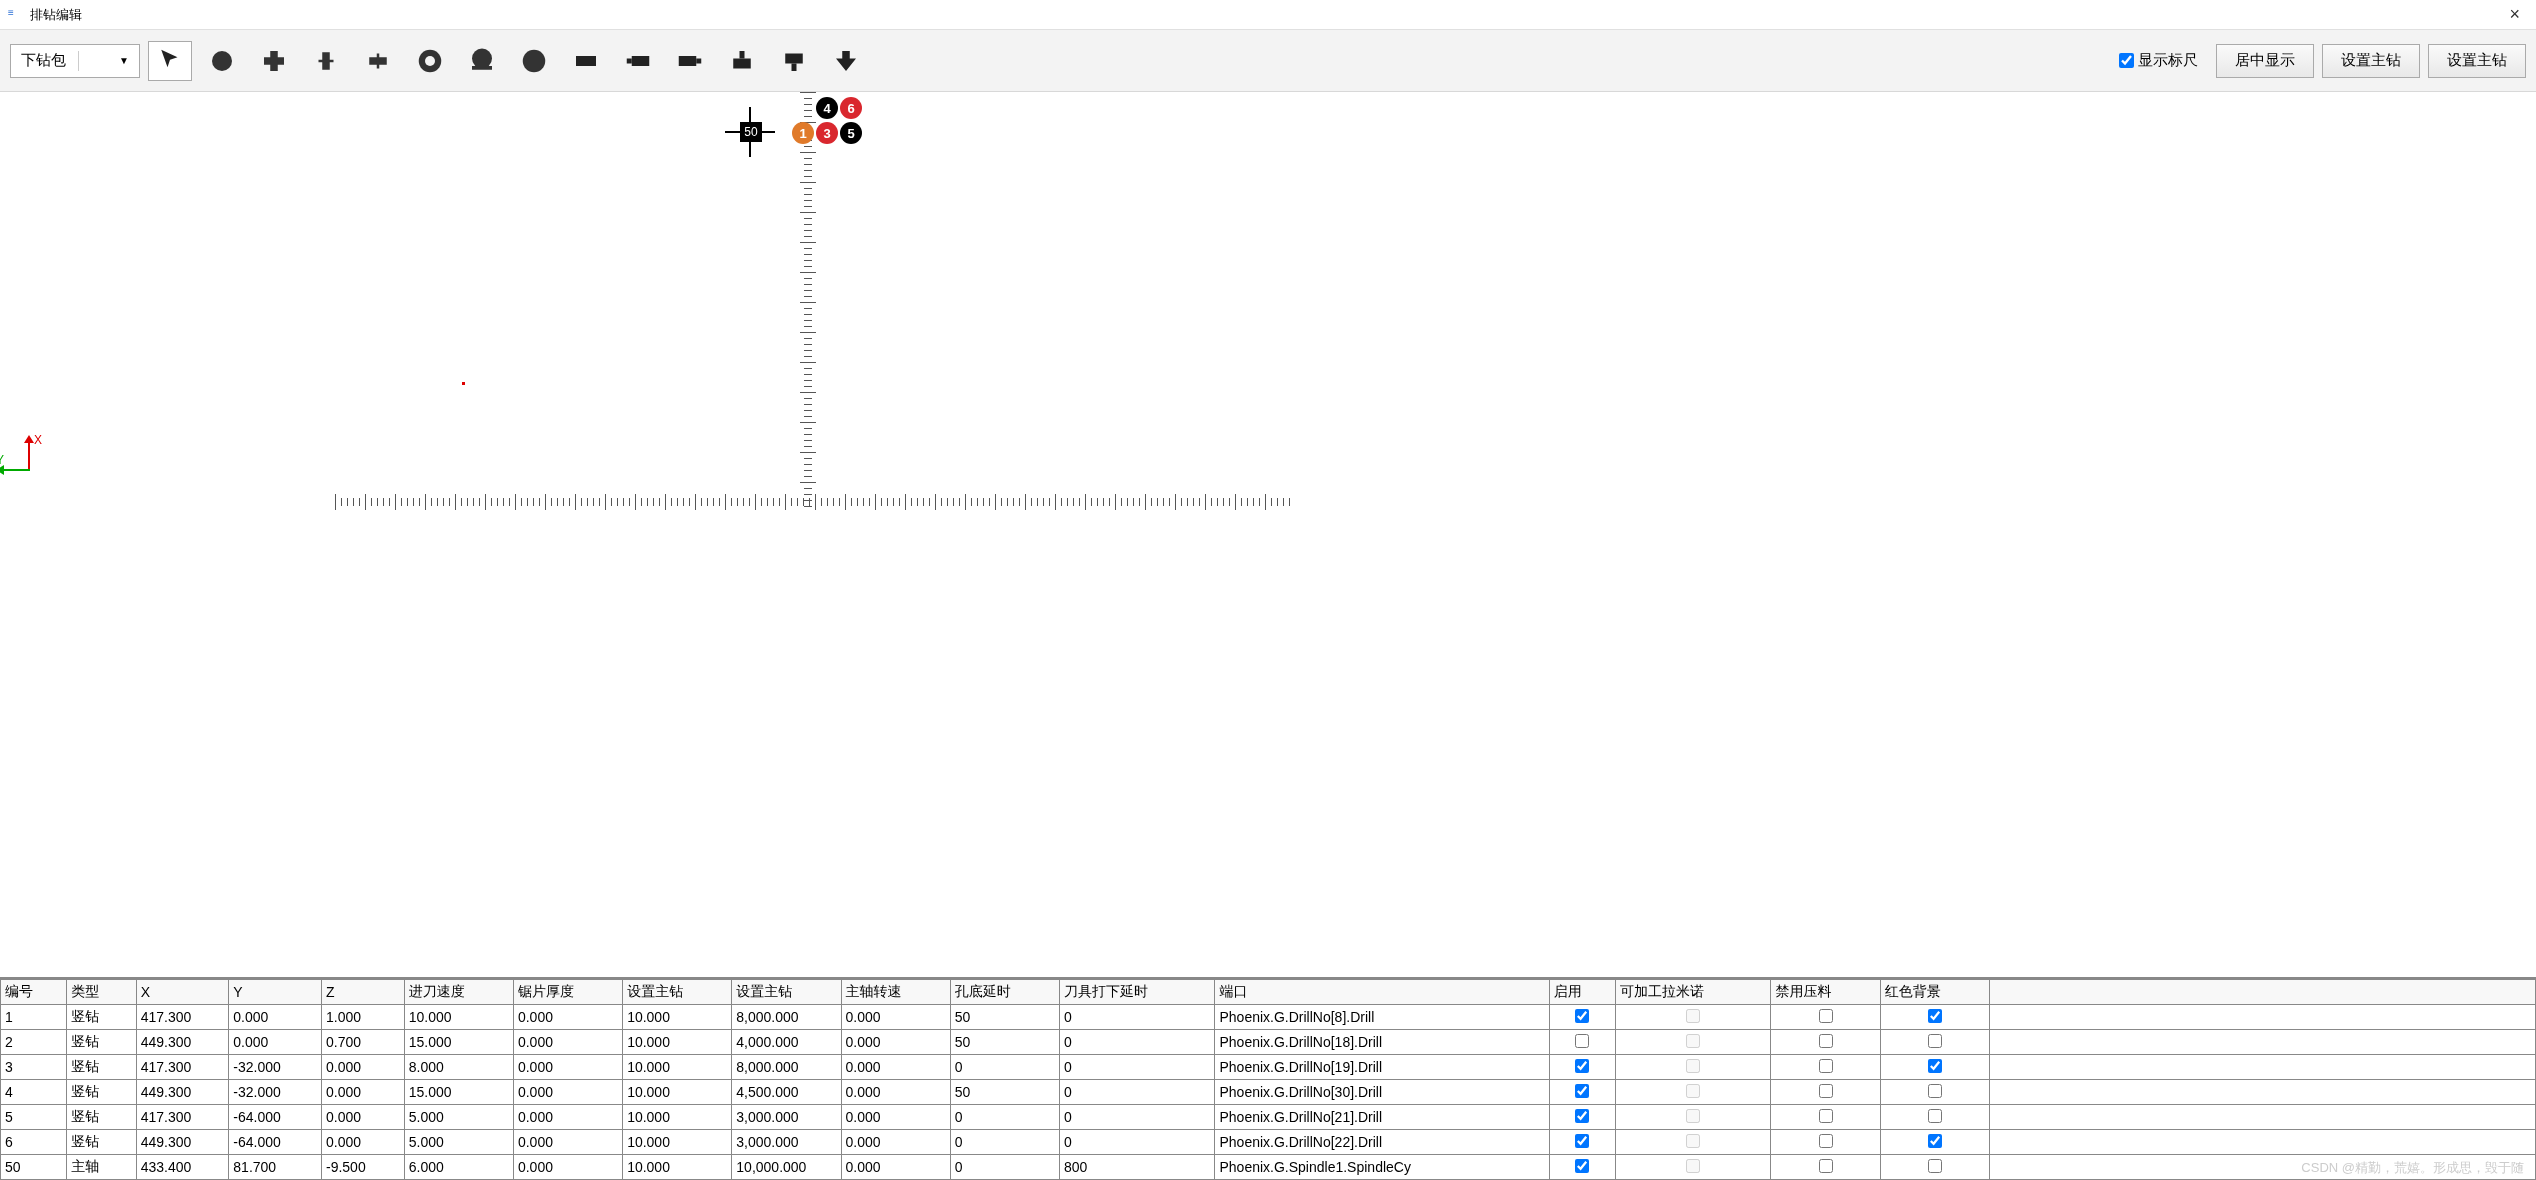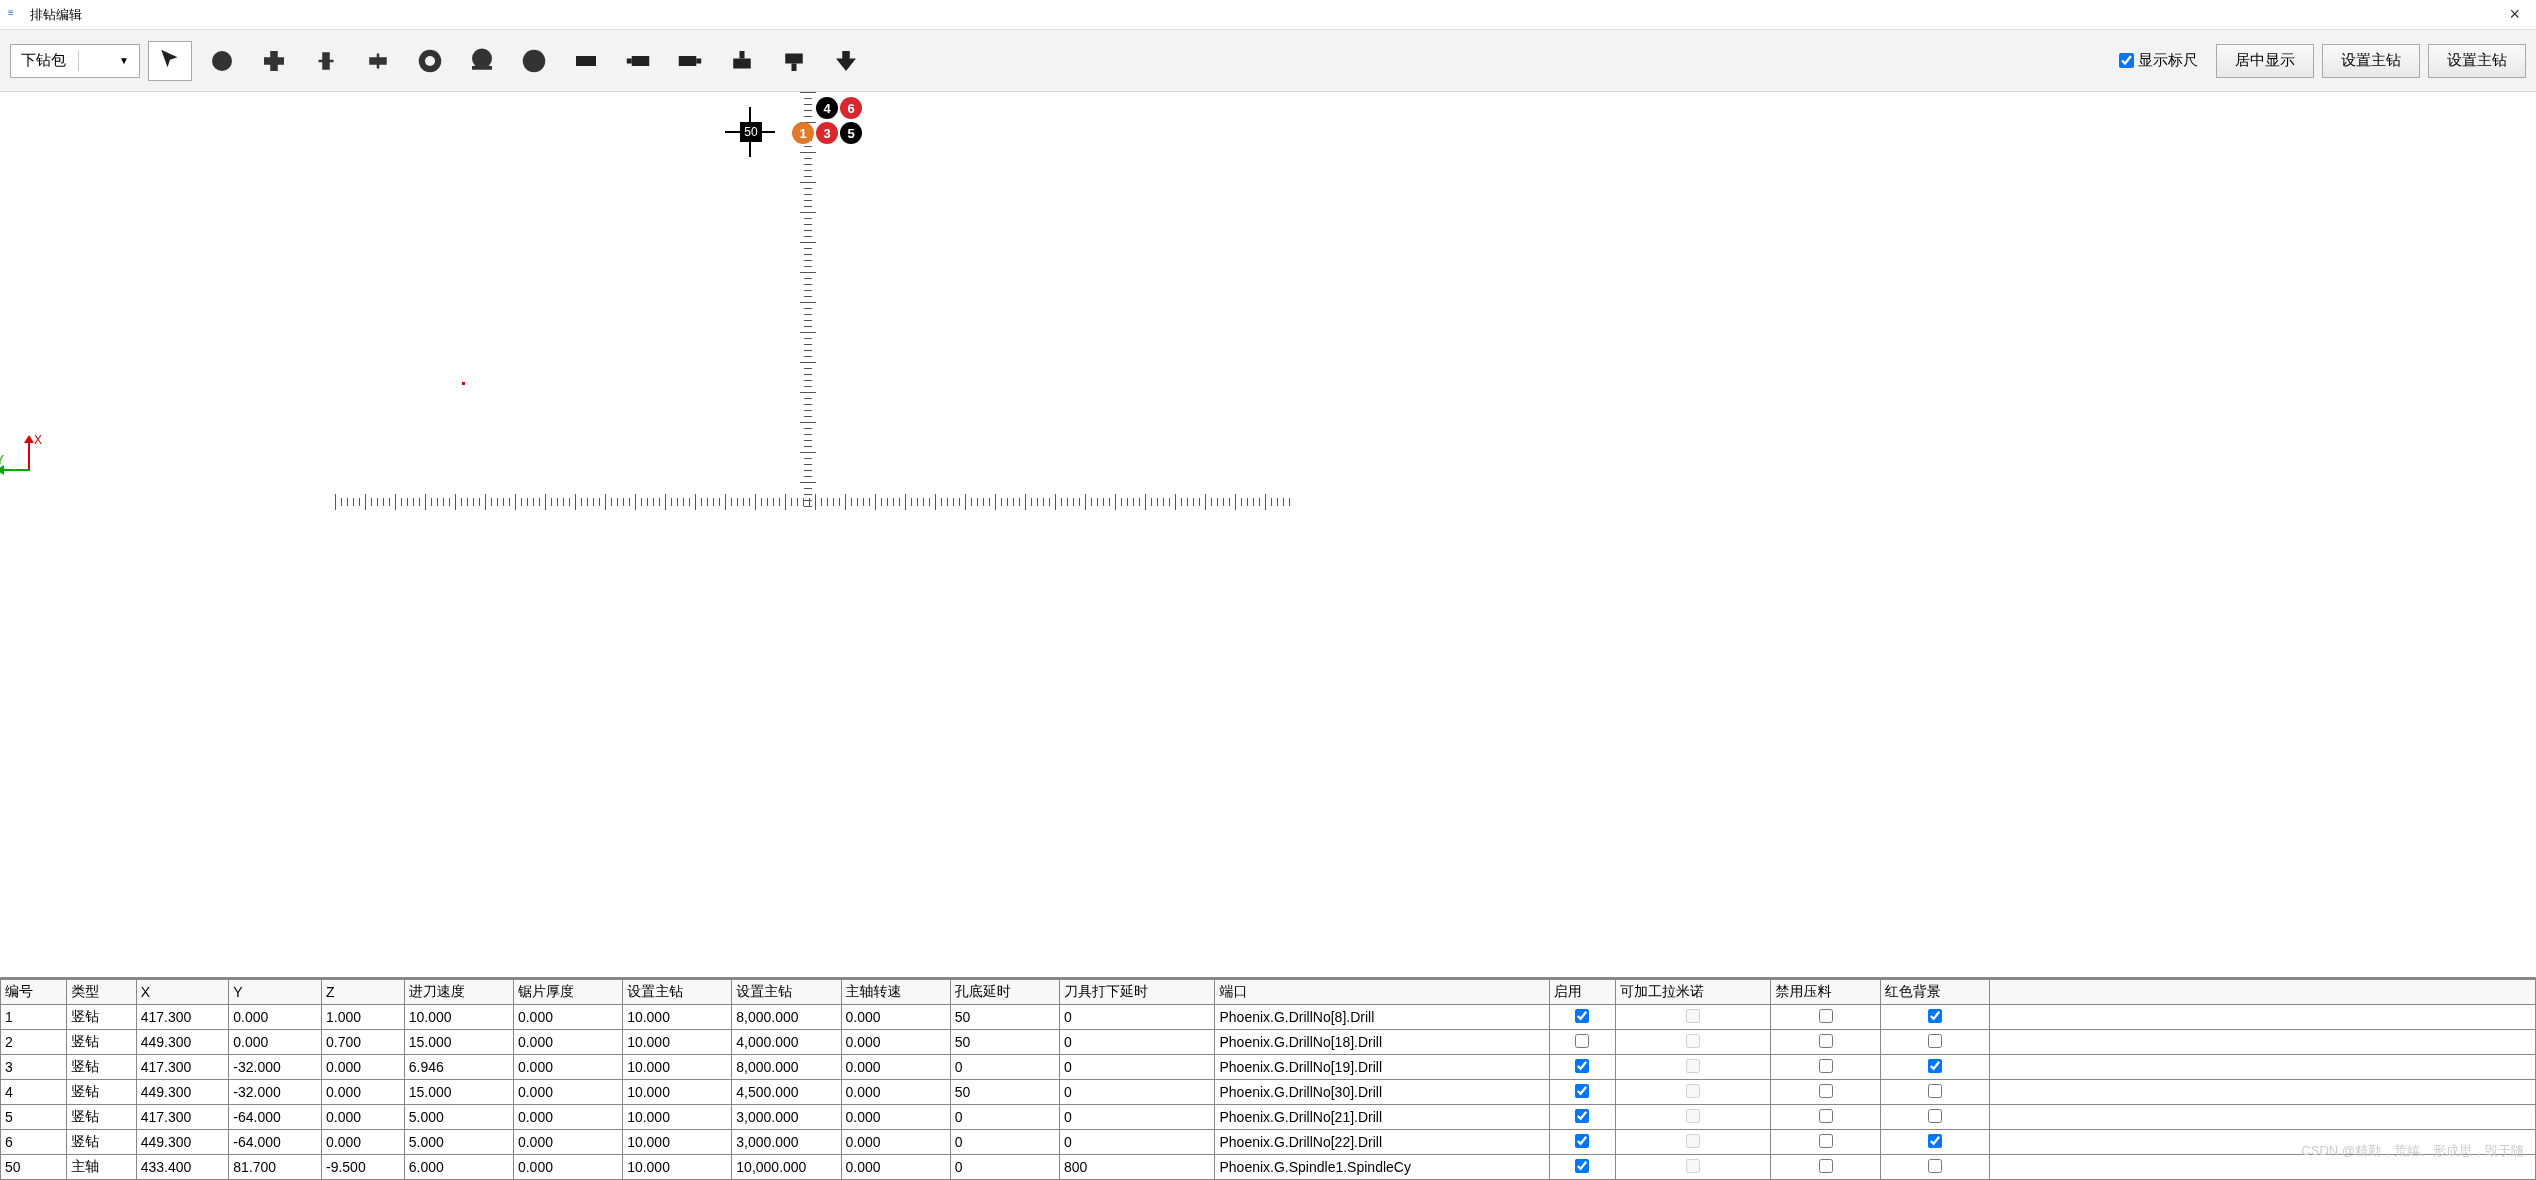--- a/index.html
+++ b/index.html
@@ -42,21 +42,21 @@
 .axes .xl { position: absolute; left: 34px; top: -4px; color: #d00; font-size: 12px; }
 .axes .y { position: absolute; left: 0; top: 32px; width: 30px; height: 2px; background: #0a0; }
 .axes .yarr { position: absolute; left: -4px; top: 28px; width: 0; height: 0; border-top: 5px solid transparent; border-bottom: 5px solid transparent; border-right: 8px solid #0a0; }
 .axes .yl { position: absolute; left: -4px; top: 16px; color: #0a0; font-size: 12px; }
 .grid { border-top: 2px solid #888; }
 table { border-collapse: collapse; width: 100%; table-layout: fixed; }
 th, td { border: 1px solid #888; padding: 2px 4px; height: 25px; text-align: left; font-size: 14px; font-weight: normal; overflow: hidden; white-space: nowrap; }
 th { background: #f8f8f8; }
 td.c { text-align: center; }
 td input[type=checkbox] { width: 14px; height: 14px; }
-.watermark { position: absolute; right: 12px; bottom: 20px; color: #ccc; font-size: 13px; }
+.watermark { position: absolute; right: 12px; bottom: 3px; color: #ccc; font-size: 13px; }
 </style>
 </head>
 <body>
 
 <div class="window">
   <div class="titlebar">
     <span class="icon">≡</span>
     <span>排钻编辑</span>
     <span class="close">×</span>
   </div>
@@ -498,21 +498,21 @@
             <td class="c"><input type="checkbox" style=""></td>
             <td class="c"><input type="checkbox" style=""></td>
             <td></td>
           </tr>
           <tr>
             <td>3</td>
             <td>竖钻</td>
             <td>417.300</td>
             <td>-32.000</td>
             <td>0.000</td>
-            <td>6.946</td>
+            <td>8.000</td>
             <td>0.000</td>
             <td>10.000</td>
             <td>8,000.000</td>
             <td>0.000</td>
             <td>0</td>
             <td>0</td>
             <td>Phoenix.G.DrillNo[19].Drill</td>
             <td class="c"><input type="checkbox" checked="" style=""></td>
             <td class="c"><input type="checkbox" disabled="" style=""></td>
             <td class="c"><input type="checkbox" style=""></td>

